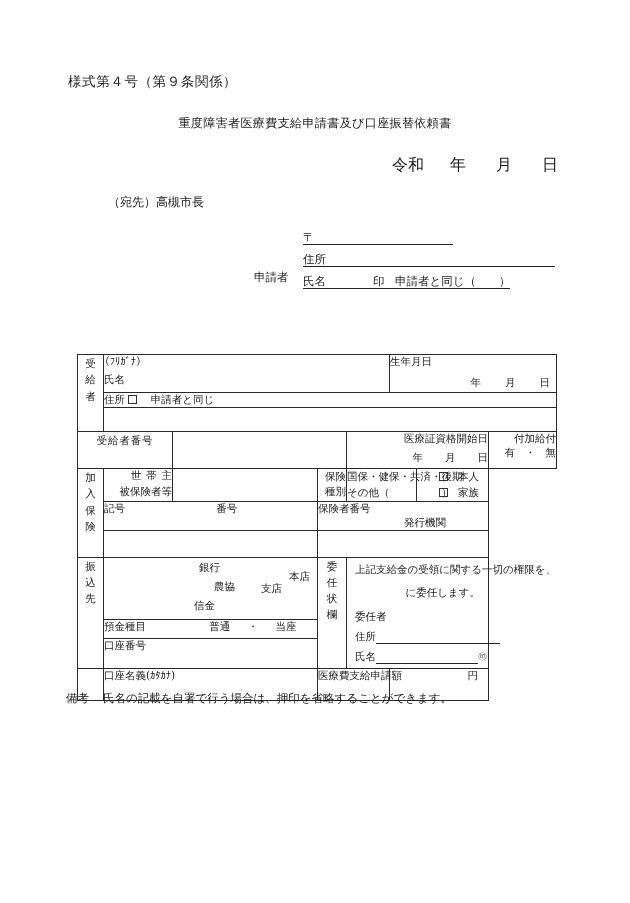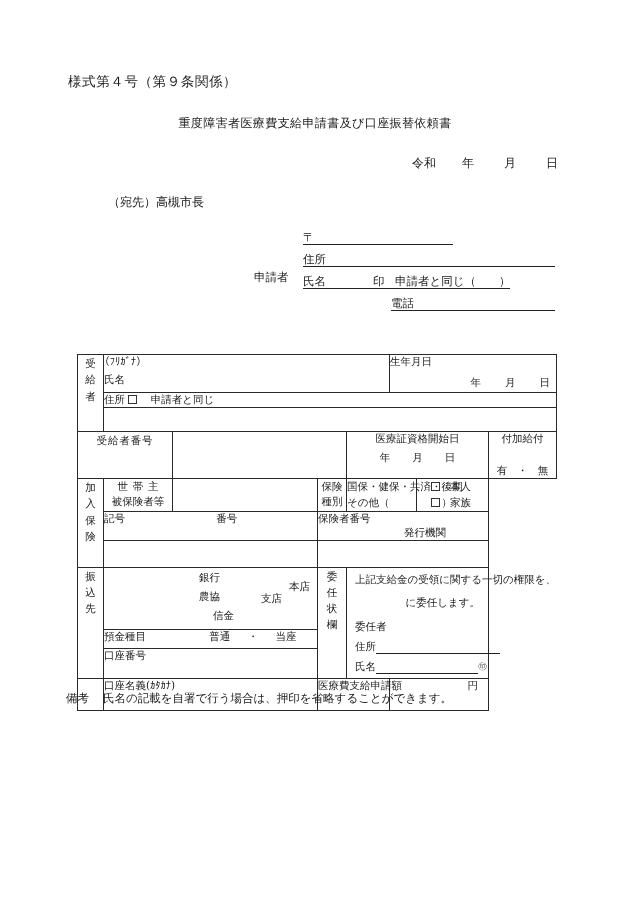--- a/index.html
+++ b/index.html
@@ -38,21 +38,21 @@
     text-align: center;
     font-size: 12px;
     letter-spacing: 0.4px;
     white-space: nowrap;
   }
   .date-line {
     position: absolute;
     left: 0; top: 155px;
     width: 558px;
     text-align: right;
-    font-size: 12px;
+    font-size: 16px;
     white-space: nowrap;
   }
   .date-line span { display: inline-block; }
   .date-line .era { margin-right: 26px; }
   .date-line .y { margin-right: 30px; }
   .date-line .m { margin-right: 30px; }
 
   .addressee {
     position: absolute;
     left: 108px; top: 194px;
@@ -118,21 +118,21 @@
     text-align: center;
     vertical-align: middle;
     font-size: 10.5px;
     line-height: 1.55;
     letter-spacing: 0;
     padding: 2px 0;
   }
   .vlabel span { display: block; }
   .cellpad { padding: 3px 5px 3px 6px; }
   .nowrap { white-space: nowrap; }
-  .ctr { text-align: center; }
+  .ctr { text-align: right; }
   .rgt { text-align: right; }
   .mid { vertical-align: middle; }
 
   
   .digits {
     width: 100%;
     height: 100%;
     display: flex;
   }
   .digits i {
@@ -203,24 +203,20 @@
     </div>
 
     <div class="ap-row">
       <span class="ap-txt" style="left:0;">氏名</span>
       <span class="ap-txt" style="left:70px;">印</span>
       <span class="ap-txt" style="left:92px;">申請者と同じ（</span>
       <span class="ap-txt" style="left:196px;">）</span>
       <span class="ap-rule" style="left:0; width:207px;"></span>
     </div>
 
-    <div class="ap-row">
-      <span class="ap-txt" style="left:88px;">電話</span>
-      <span class="ap-rule" style="left:88px; width:164px;"></span>
-    </div>
   </div>
 
 
   <table class="tbl">
     <colgroup>
       <col style="width:26px">
       <col style="width:69px">
       <col style="width:29px">
       <col style="width:29px">
       <col style="width:29px">
@@ -278,49 +274,49 @@
         </div>
       </td>
       <td class="cellpad ctr" colspan="3">
         <div class="nowrap">医療証資格開始日</div>
         <div class="nowrap" style="margin-top:5px;">
           <span style="margin-right:22px;">年</span><span style="margin-right:22px;">月</span><span>日</span>
         </div>
       </td>
       <td class="cellpad ctr">
         <div class="nowrap">付加給付</div>
-        <div class="nowrap" style="margin-top:18px;">
+        <div class="nowrap" style="margin-top:0;">
           <span style="margin-right:10px;">有</span><span style="margin-right:10px;">・</span><span>無</span>
         </div>
       </td>
     </tr>
 
     <tr>
       <td class="vlabel" rowspan="3">
         <span>加</span>
         <span>入</span>
         <span>保</span>
         <span>険</span>
       </td>
       <td class="cellpad ctr mid" style="height:30px; line-height:1.45;">
-        <span class="nowrap spaced" style="margin-right:-0.45em; display:block;">世帯主</span>
+        <span class="nowrap spaced" style="margin-right:-0.45em; display:block;font-family:Liberation Mono, monospace;">世帯主</span>
         <span class="nowrap" style="display:block;">被保険者等</span>
       </td>
       <td colspan="5"></td>
       <td class="cellpad ctr mid" style="line-height:1.45;">
         <span style="display:block;">保険</span>
         <span style="display:block;">種別</span>
       </td>
       <td class="cellpad" colspan="2" style="line-height:1.5;">
         <div class="nowrap">国保・健保・共済・後期</div>
         <div class="nowrap">
           <span>その他（</span><span style="display:inline-block; width:52px;"></span><span>）</span>
         </div>
       </td>
-      <td class="cellpad" style="line-height:1.5; padding-left:14px;">
+      <td class="cellpad" style="line-height:1.5; padding-left:22px;">
         <div class="nowrap">
           <span class="chk"></span><span style="margin-left:6px;">本人</span>
         </div>
         <div class="nowrap">
           <span class="chk"></span><span style="margin-left:6px;">家族</span>
         </div>
       </td>
     </tr>
 
     <tr>
@@ -341,22 +337,22 @@
 
     <tr>
       <td class="vlabel" rowspan="3">
         <span>振</span>
         <span>込</span>
         <span>先</span>
       </td>
       <td colspan="6" style="height:58px;">
         <div style="position:relative; width:100%; height:58px;">
           <span style="position:absolute; left:95px; top:3px;">銀行</span>
-          <span style="position:absolute; left:95px; top:22px;">農協</span>
-          <span style="position:absolute; left:109px; top:41px;">信金</span>
+          <span style="position:absolute; left:110px; top:22px;">農協</span>
+          <span style="position:absolute; left:90px; top:41px;">信金</span>
           <span style="position:absolute; left:157px; top:12px;margin-left:28px;">本店</span>
           <span style="position:absolute; left:157px; top:24px;">支店</span>
         </div>
       </td>
       <td class="vlabel" rowspan="3" style="width:27px;">
         <span>委</span>
         <span>任</span>
         <span>状</span>
         <span>欄</span>
       </td>

